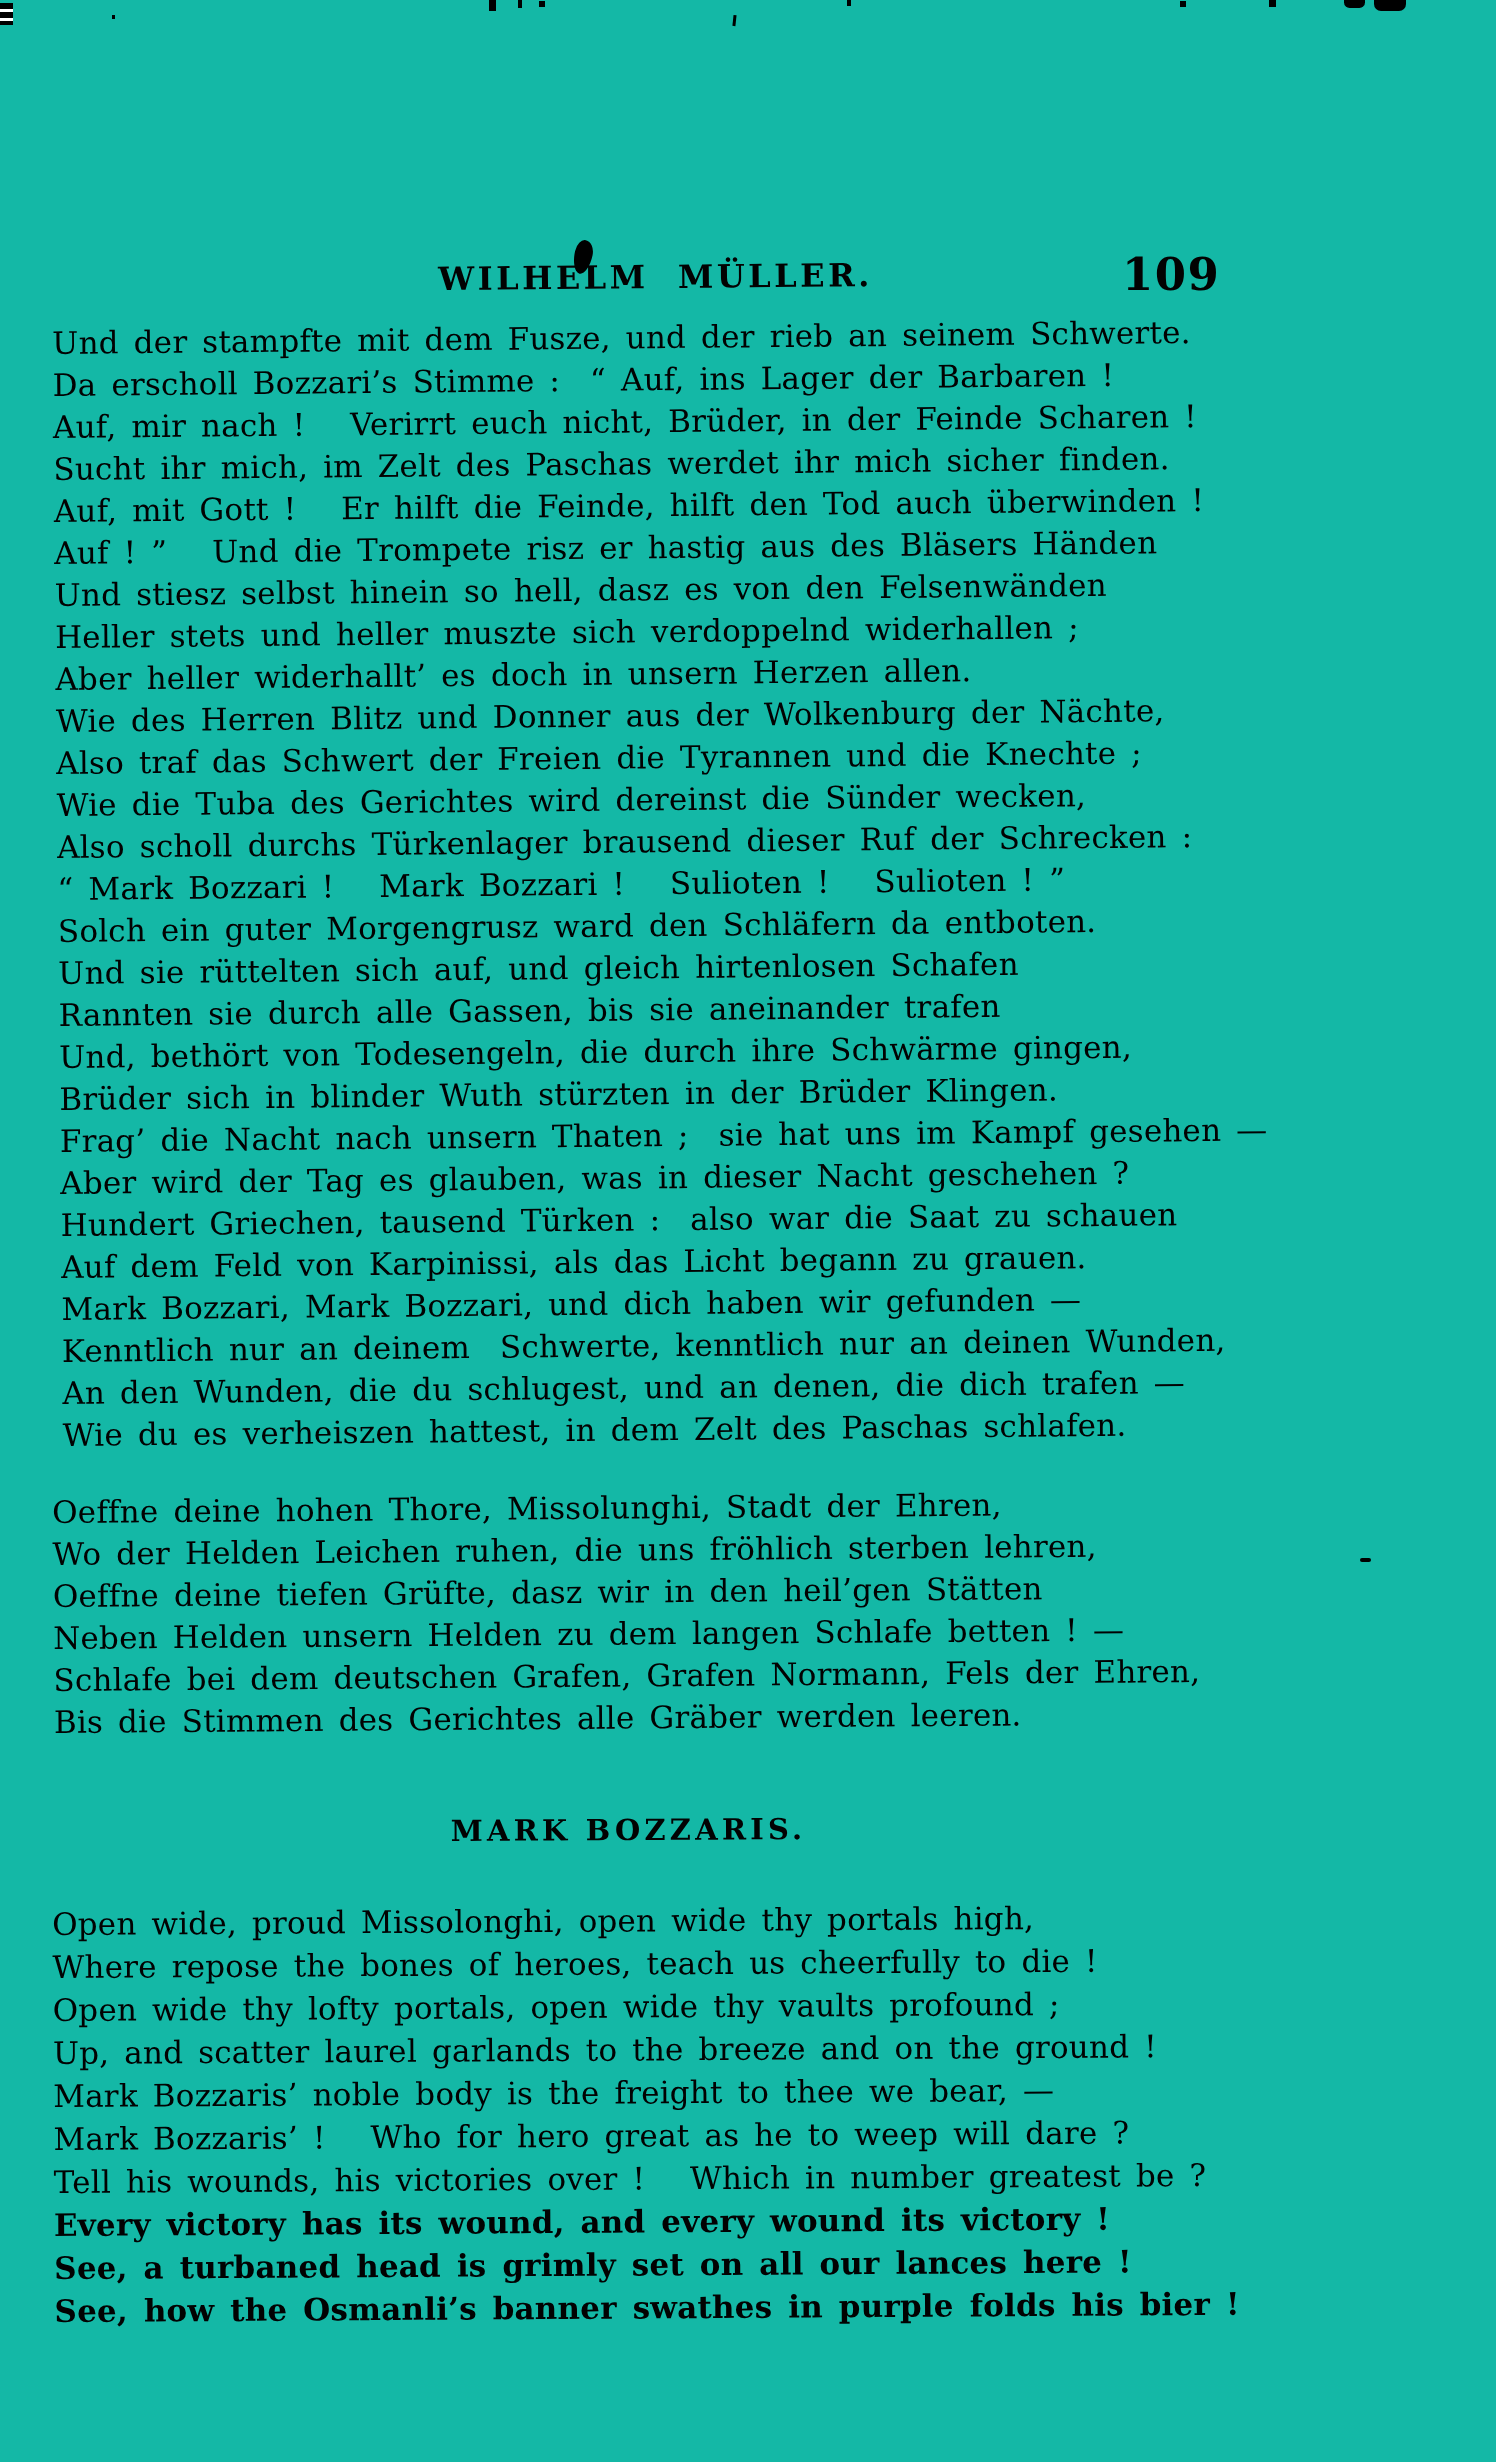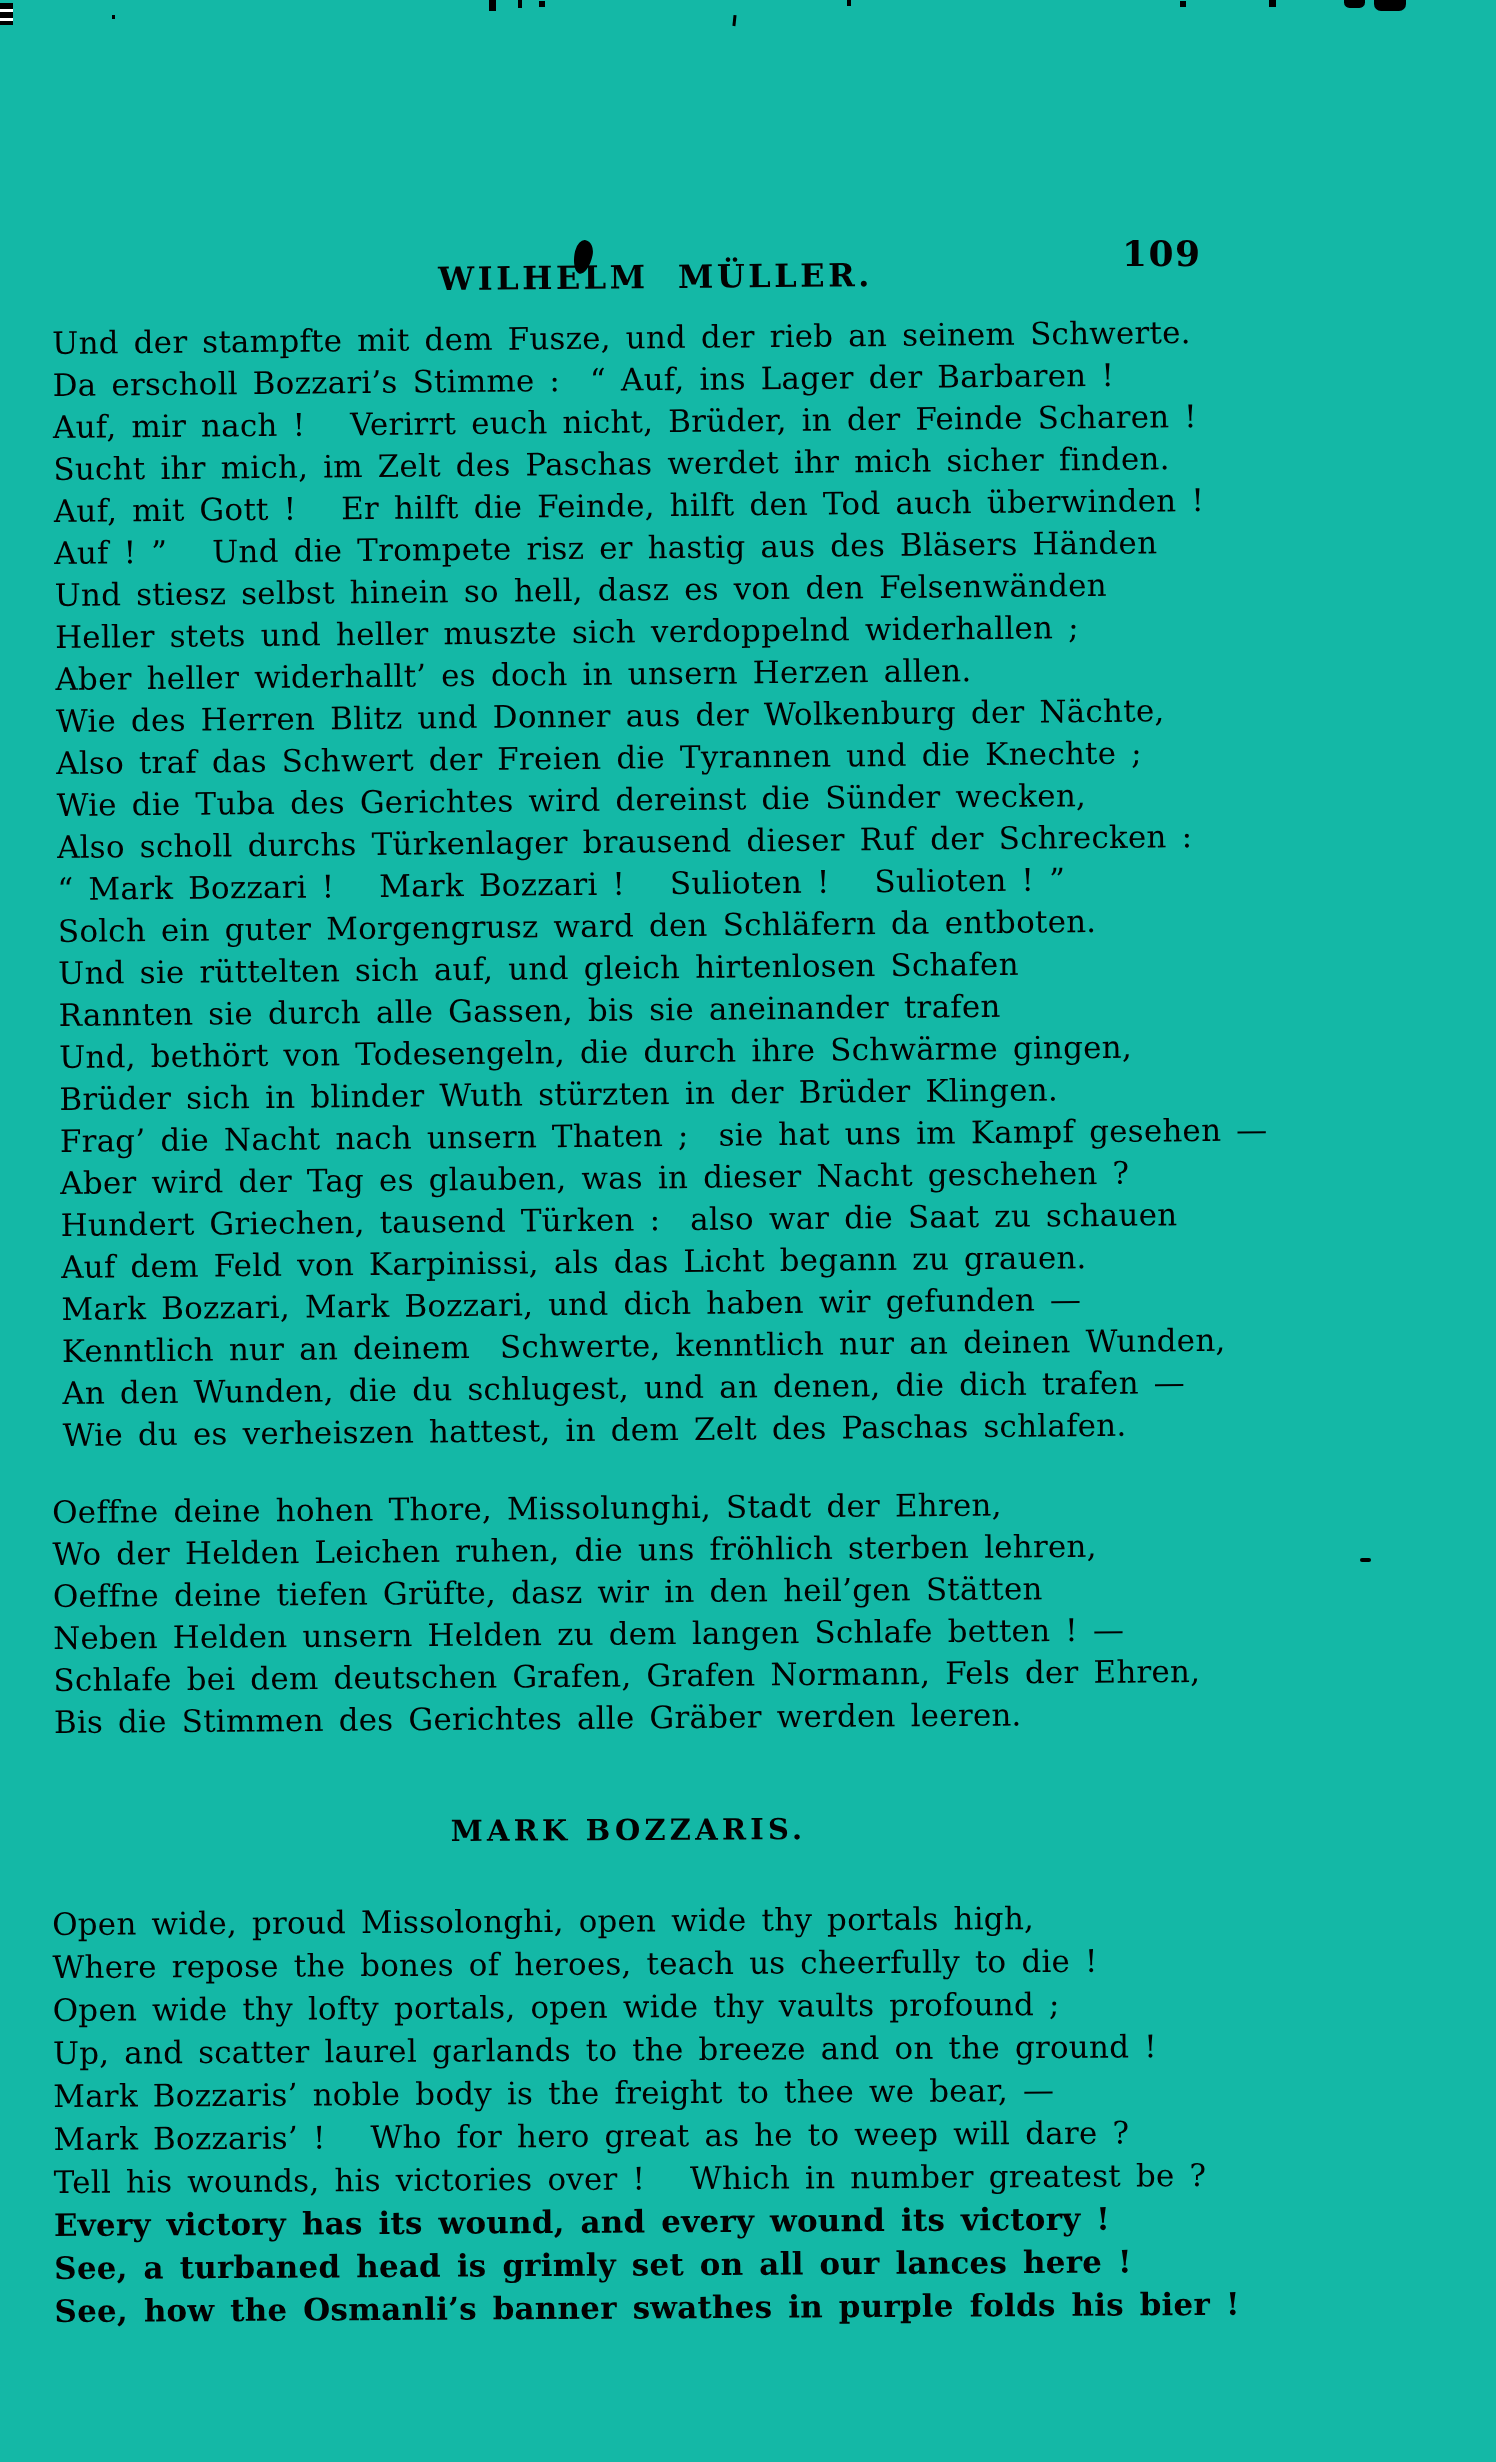--- a/index.html
+++ b/index.html
@@ -20,22 +20,22 @@
     left: 438px; top: 260px;
     font-size: 32px;
     letter-spacing: 3.5px;
     font-weight: bold;
     transform: rotate(-0.5deg);
     transform-origin: 0 0;
     white-space: pre;
   }
   .page-number {
     position: absolute;
-    left: 1122px; top: 232px;
-    font-size: 36px;
+    left: 1122px; top: 248px;
+    font-size: 45px;
     font-weight: bold;
     letter-spacing: 1.4px;
   }
   .poem {
     position: absolute;
     left: 52px;
     width: 1200px;
     font-size: 31px;
     letter-spacing: 0.2px;
     word-spacing: 4.9px;

